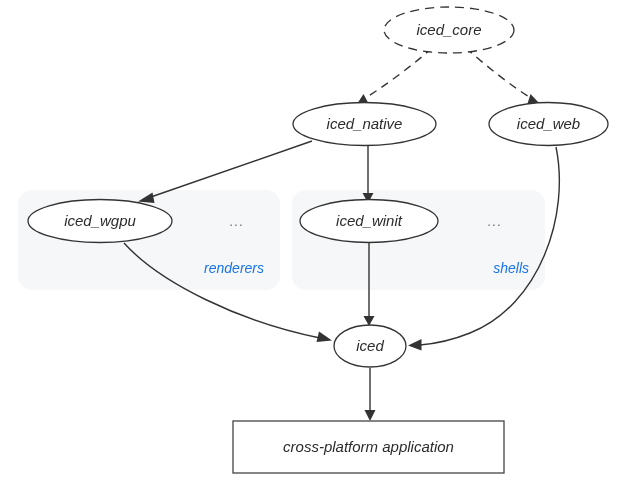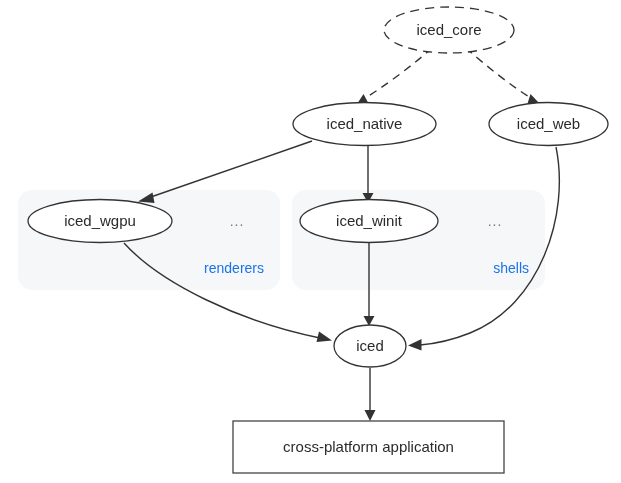--- a/index.html
+++ b/index.html
@@ -11,20 +11,21 @@
     width: 621px;
     height: 483px;
     overflow: hidden;
     font-family: "Liberation Sans", sans-serif;
   }
   #diagram-root {
     position: relative;
     width: 621px;
     height: 483px;
     background: #ffffff;
+    font-style: italic;
   }
   svg#graph {
     display: block;
     width: 621px;
     height: 483px;
   }
   .cluster-bg {
     fill: #f5f7f9;
     stroke: none;
   }

